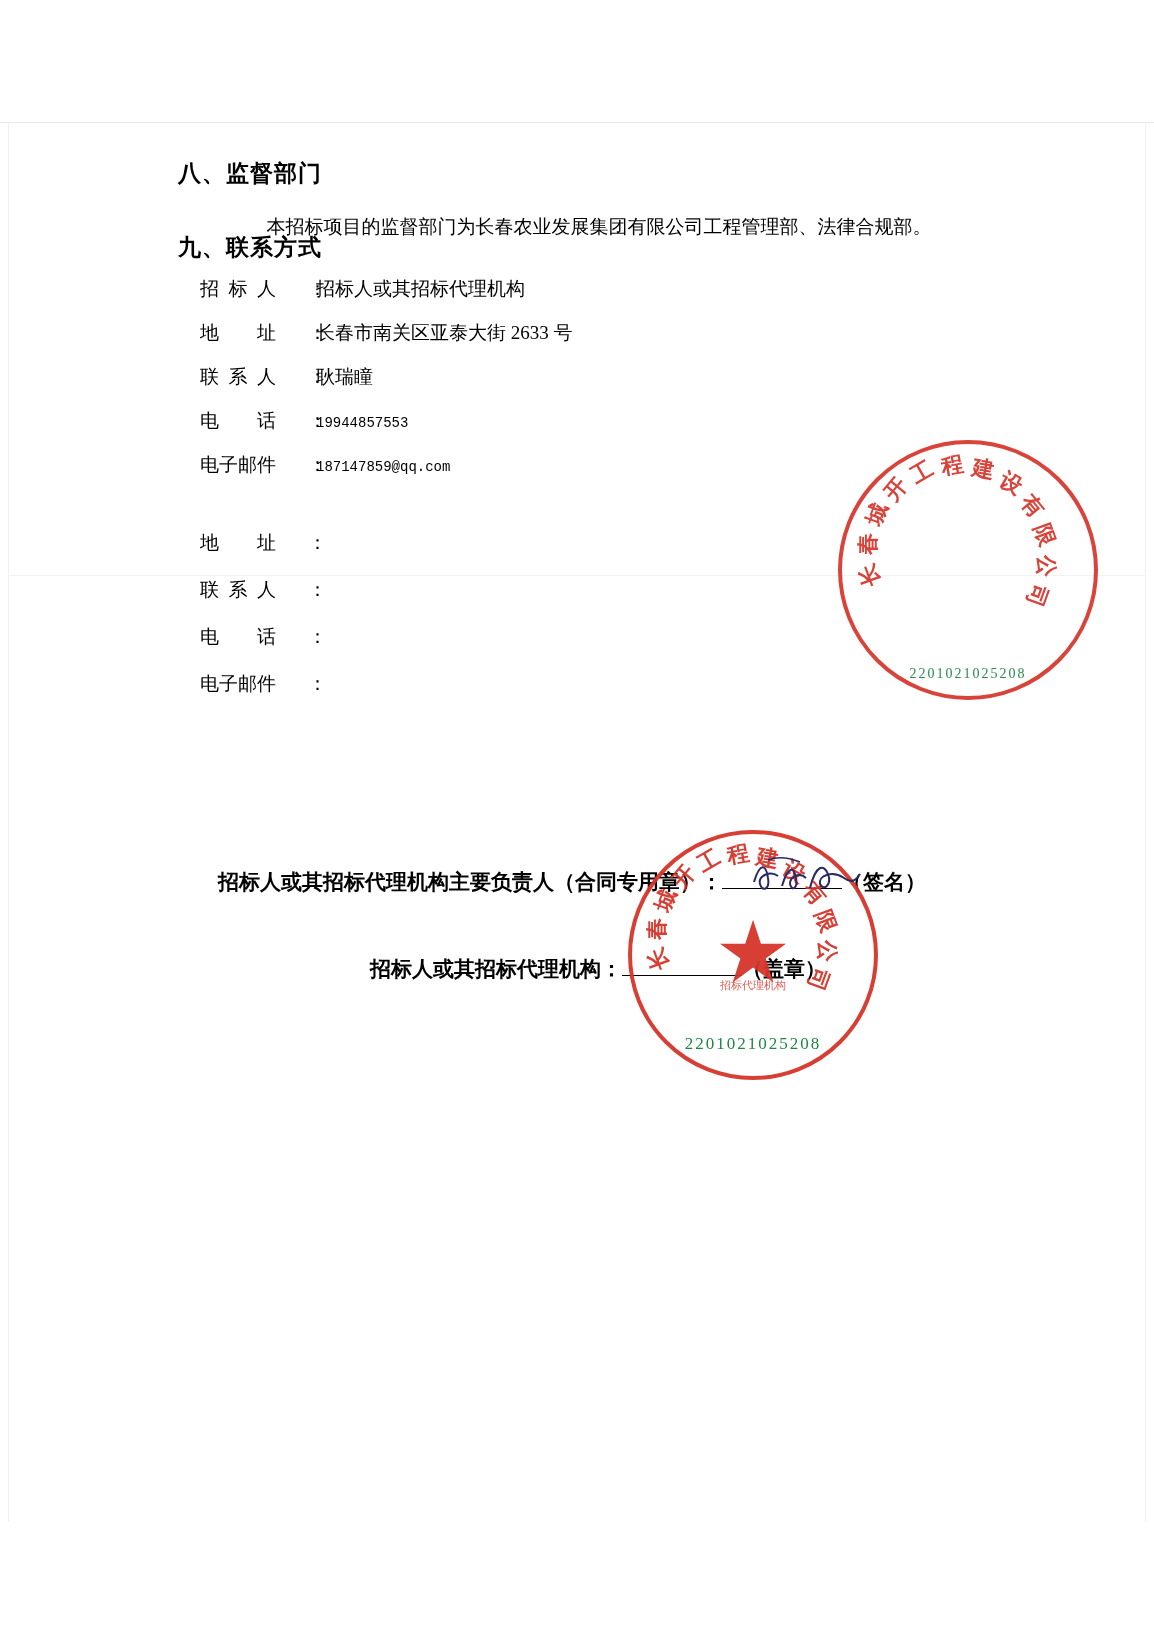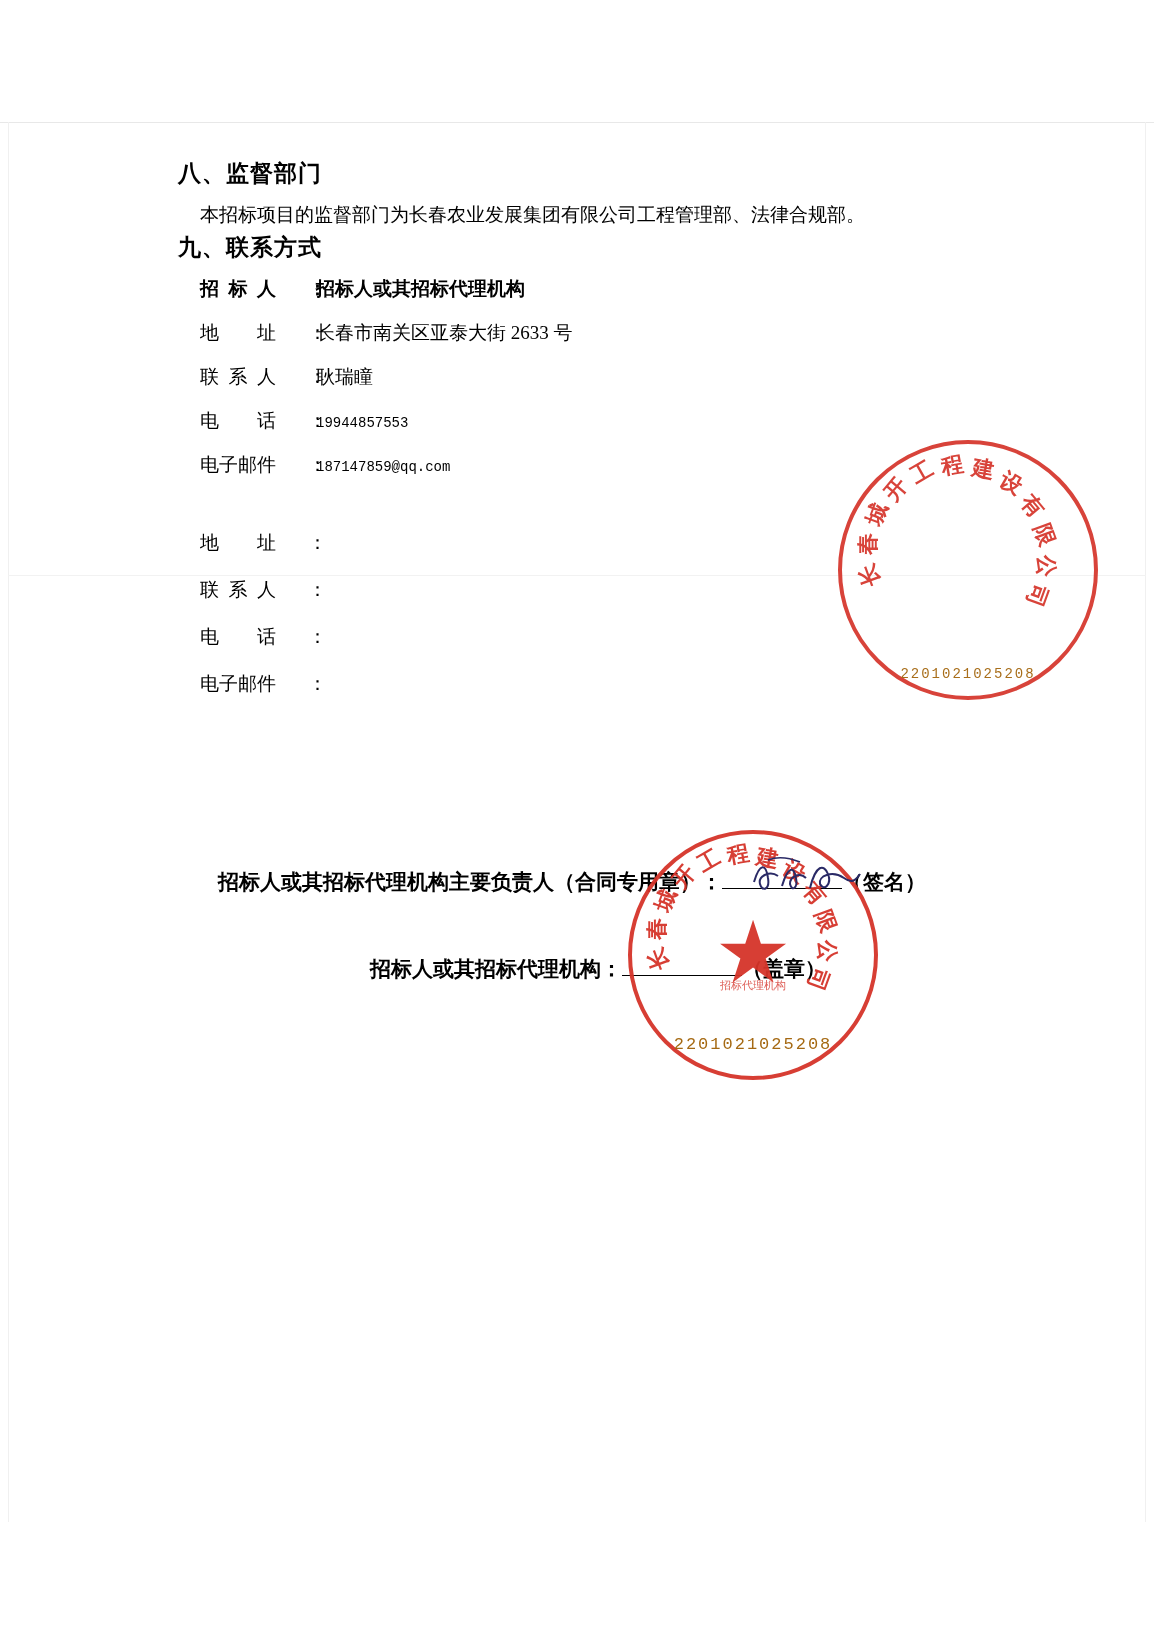--- a/index.html
+++ b/index.html
@@ -122,22 +122,22 @@
     line-height: 1;
     left: 50%;
     top: 50%;
     transform: translate(-50%, -52%);
   }
   .seal-code {
     position: absolute;
     left: 50%;
     bottom: 26px;
     transform: translateX(-50%);
-    color: #a16207;
-    font-family: Liberation Mono, monospace;
+    color: #15803d;
+    font-family: Liberation Serif, serif;
     font-size: 17px;
     letter-spacing: 2px;
     white-space: nowrap;
   }
   .seal-inner-text {
     position: absolute;
     left: 50%; top: 50%;
     transform: translate(-50%, -50%);
     color: #d5342a;
     font-size: 11px;
@@ -179,30 +179,30 @@
 
 <div class="page">
 
   <div class="scan-edge-top"></div>
   <div class="scan-edge-left"></div>
   <div class="scan-edge-right"></div>
   <div class="scan-edge-mid"></div>
 
   <div class="content" style="left:178px; top:158px; width:820px;">
     <h2 class="section-head">八、监督部门</h2>
-    <div class="para" style="margin-top:12px; margin-left:22px;">本招标项目的监督部门为长春农业发展集团有限公司工程管理部、法律合规部。</div>
+    <div class="para" style="margin-top:24px; margin-left:22px;text-align:center;">本招标项目的监督部门为长春农业发展集团有限公司工程管理部、法律合规部。</div>
   </div>
 
   <div class="content" style="left:178px; top:232px; width:820px;">
     <h2 class="section-head">九、联系方式</h2>
   </div>
 
   <div class="content" style="left:200px; top:276px; width:780px;">
 
-    <div class="kv-row" style="margin-bottom:18px;font-weight:bold;">
+    <div class="kv-row" style="margin-bottom:18px;">
       <span class="kv-label">招  标  人</span>
       <span class="kv-sep">：</span>
       <span class="kv-value">招标人或其招标代理机构</span>
     </div>
 
     <div class="kv-row" style="margin-bottom:18px;">
       <span class="kv-label">地        址</span>
       <span class="kv-sep">：</span>
       <span class="kv-value">长春市南关区亚泰大街 2633 号</span>
     </div>

